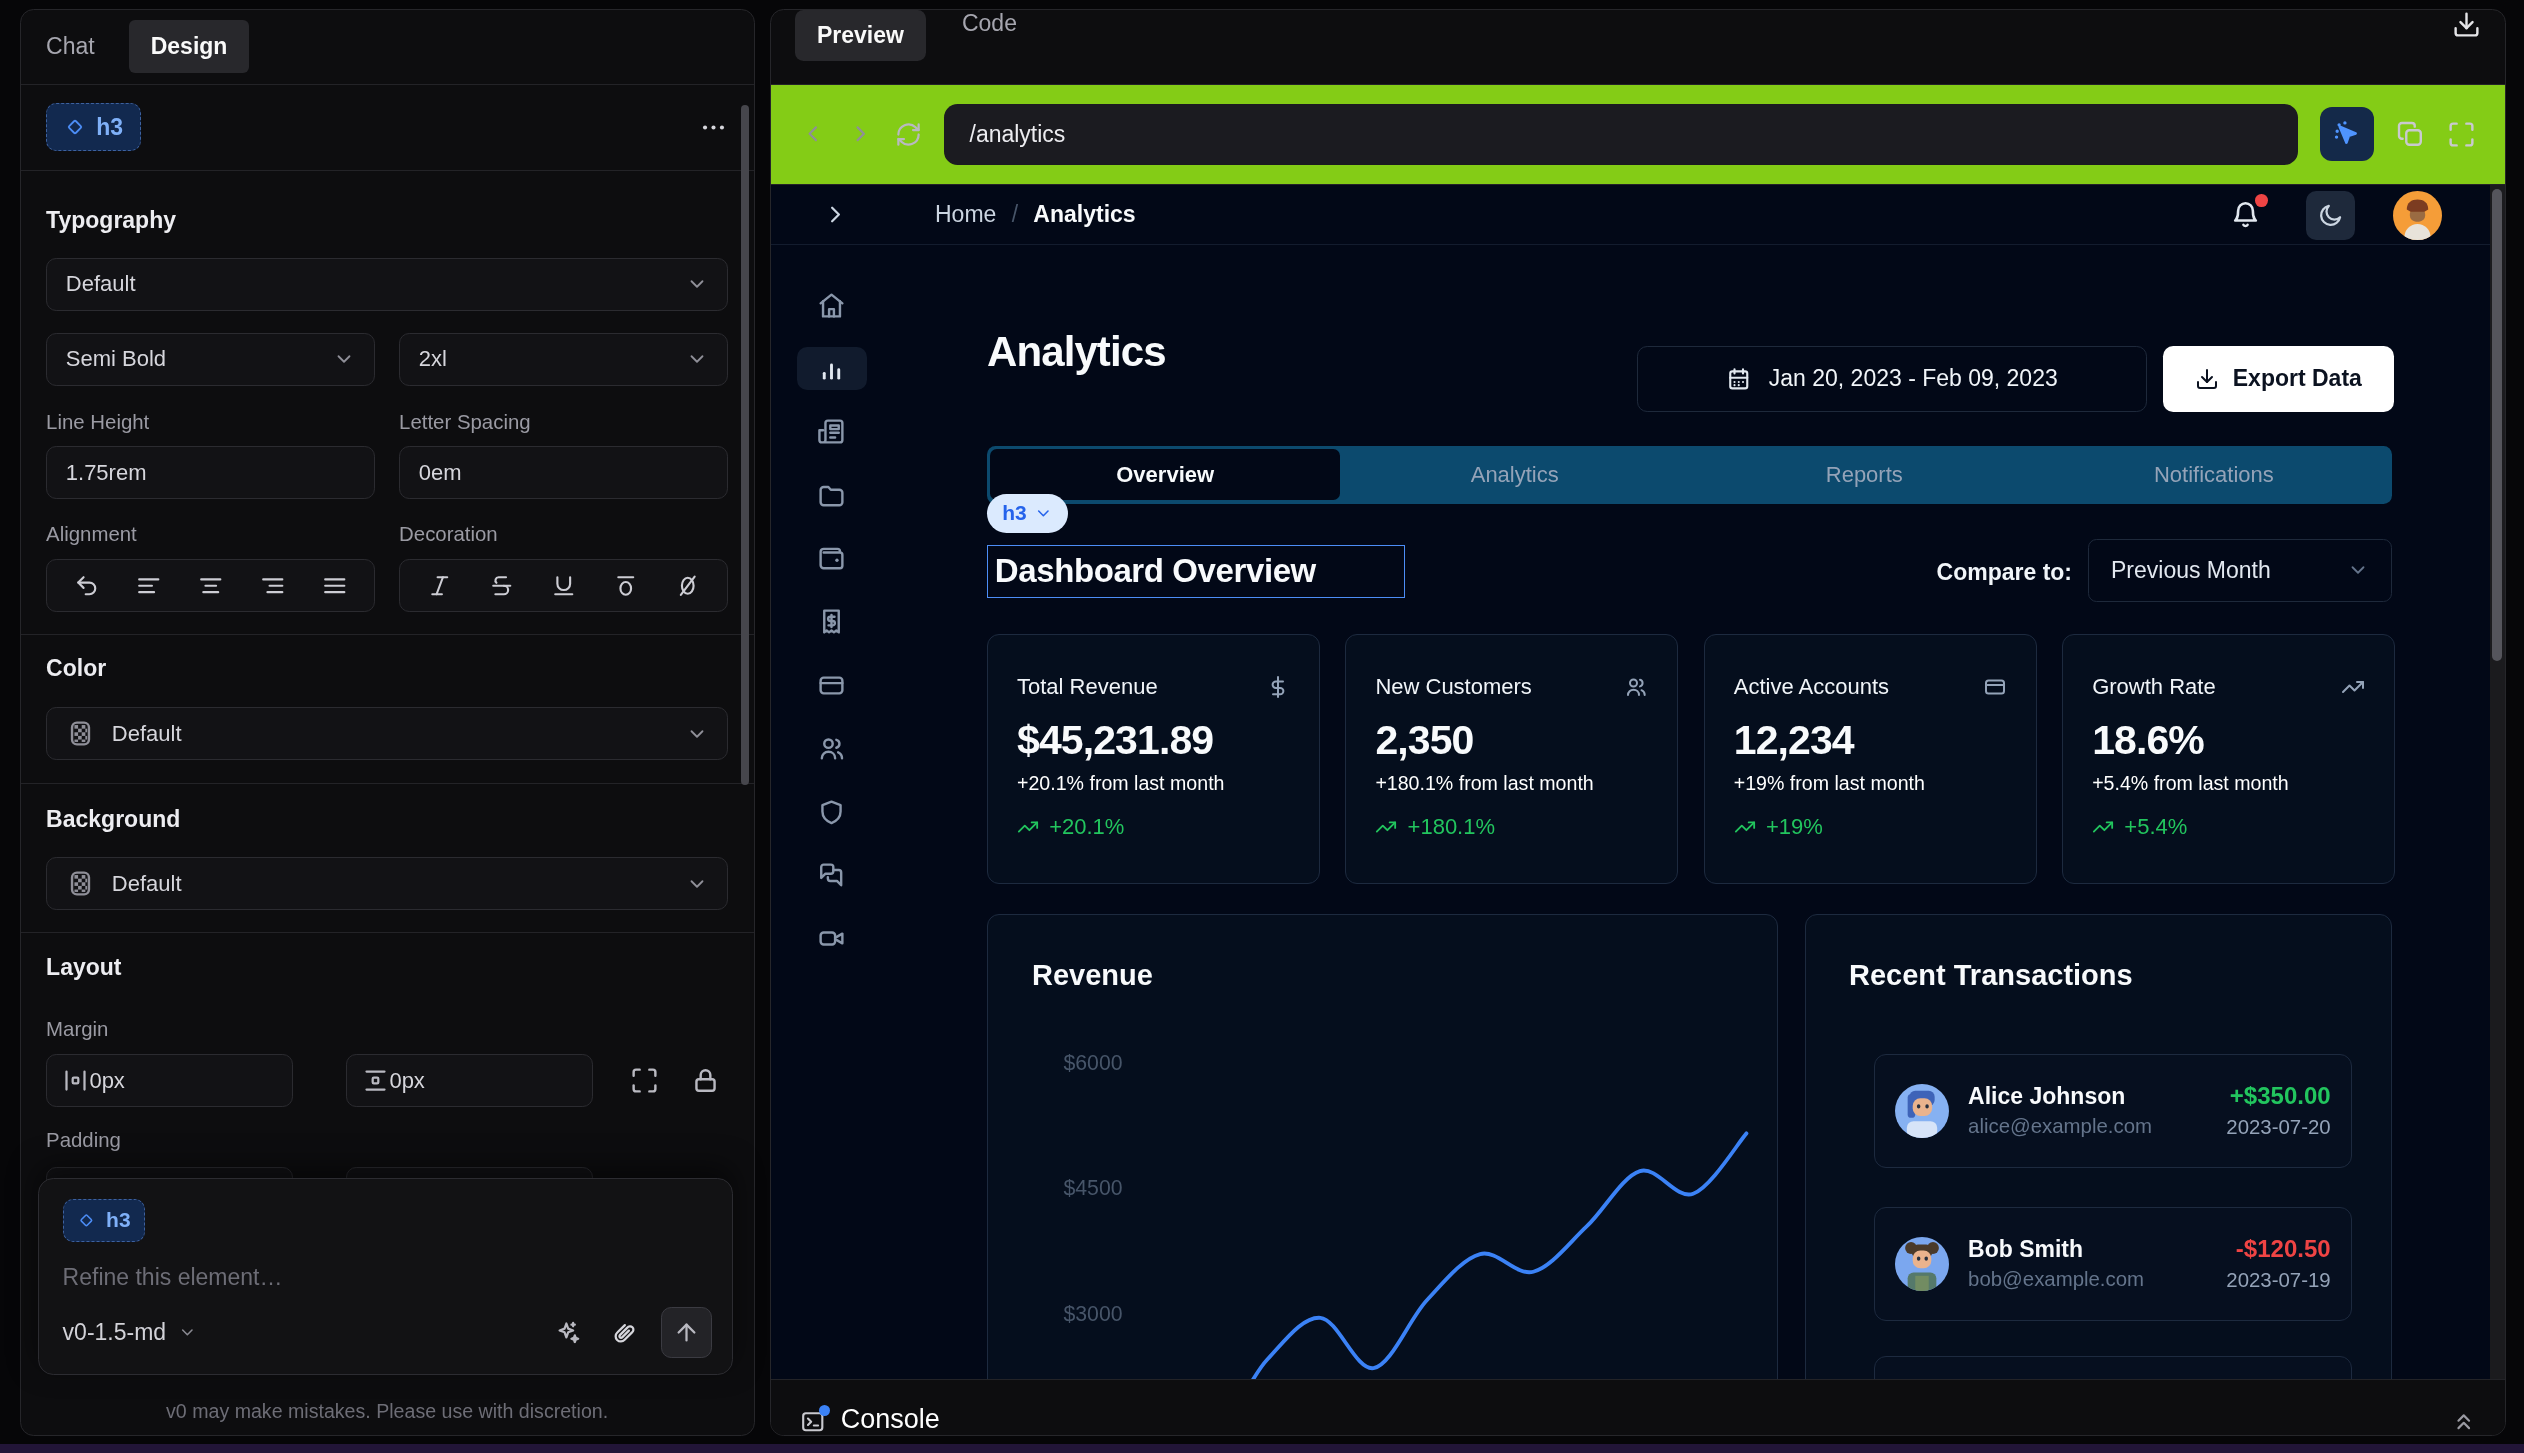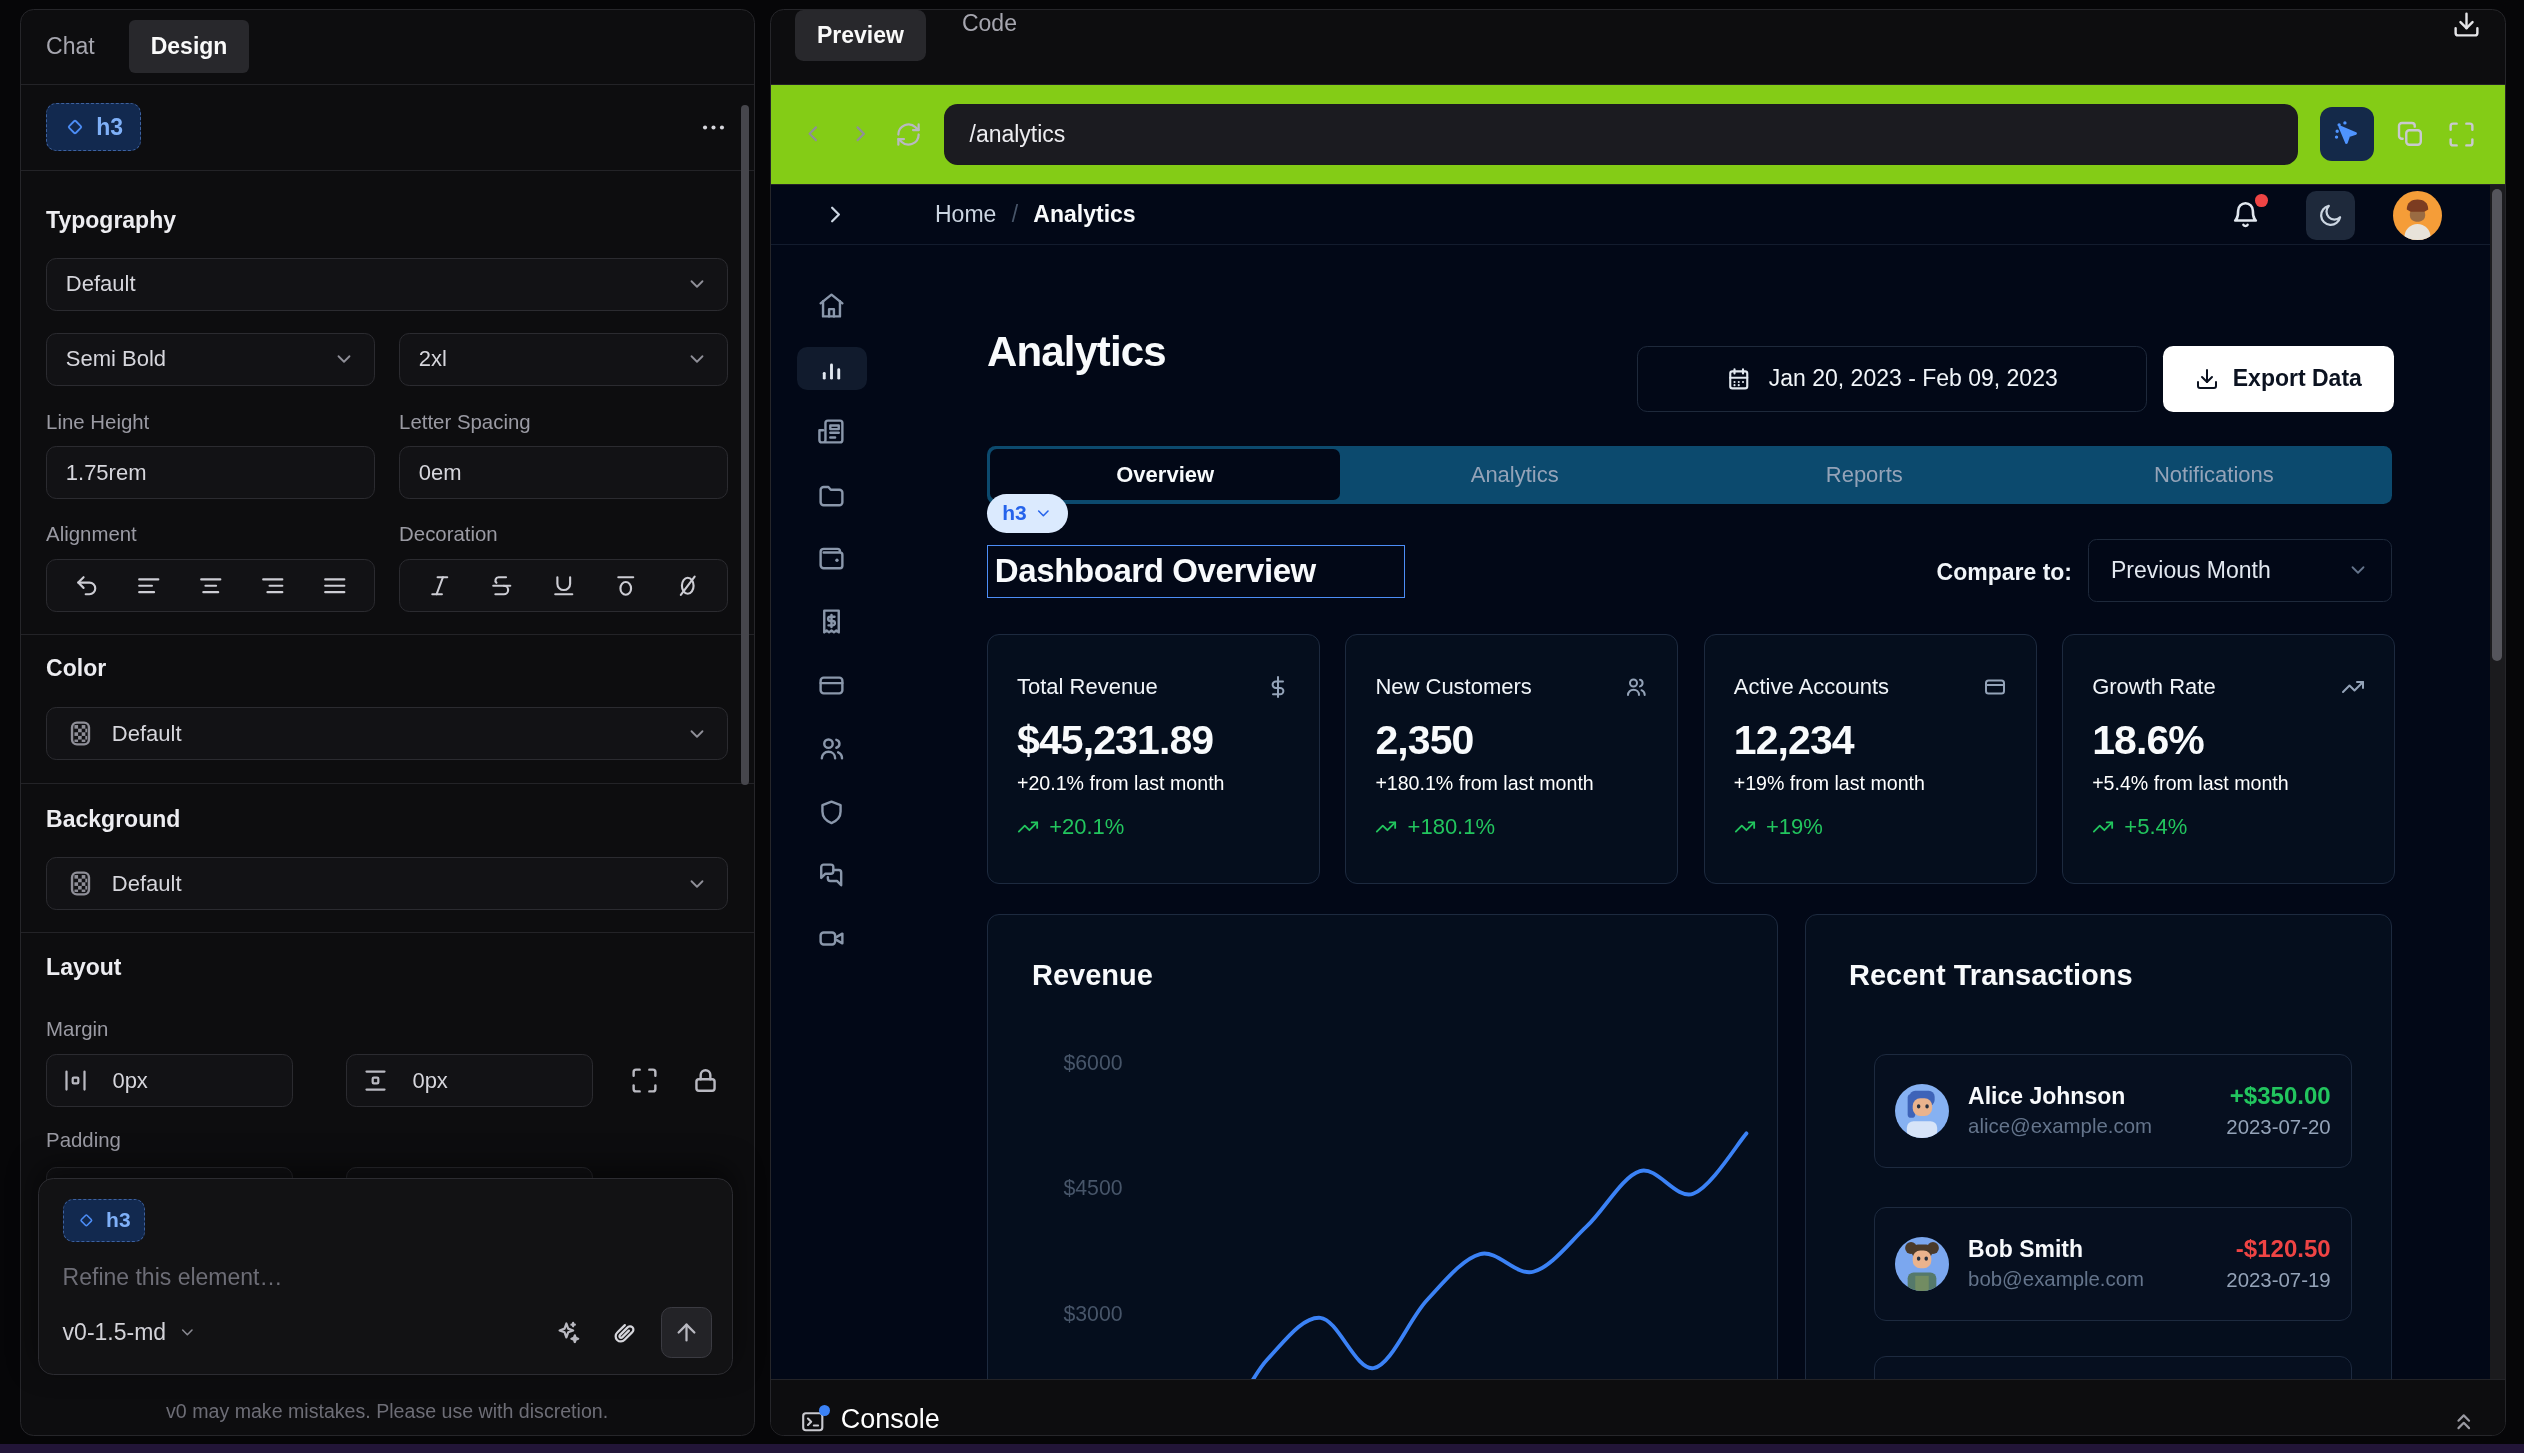--- a/index.html
+++ b/index.html
@@ -26,21 +26,21 @@
   .sec-title { font-size:23px; font-weight:bold; color:#ededf1; }
   .control { height:53px; background:#121215; border:0.9px solid #2b2b30; border-radius:10.2px; display:flex; align-items:center; padding:0 18.7px; font-size:22px; color:#d6d6dc; }
   .control .chev { margin-left:auto; color:#8f8f98; }
   .two-col { display:flex; gap:24px; } .two-col > * { flex:1; }
   .sub-label { font-size:20.4px; color:#9a9aa3; }
   .icon-group { flex:1; height:53px; background:#121215; border:0.9px solid #2b2b30; border-radius:10.2px; display:flex; align-items:center; justify-content:space-around; color:#cdcdd4; padding:0 8.5px; }
   .tool { width:25.5px; height:25.5px; }
   .divider { border:none; border-top:0.9px solid #232327; margin:22px -25.5px 0 -25.5px; }
   .swatch { width:29px; height:29px; margin-right:17px; color:#8f8f98; }
   .dim-row { display:flex; align-items:center; }
-  .dim-input { width:247px; height:53px; background:#121215; border:0.9px solid #2b2b30; border-radius:10.2px; display:flex; align-items:center; gap:23px; padding:0 15.3px; font-size:22px; color:#d6d6dc; }
+  .dim-input { width:247px; height:53px; background:#121215; border:0.9px solid #2b2b30; border-radius:10.2px; display:flex; align-items:center; gap:0; padding:0 15.3px; font-size:22px; color:#d6d6dc; }
   .dim-input .ic { color:#b9b9c1; }
   .ghost-ic { color:#b9b9c1; }
   .composer { position:absolute; left:17px; right:20.4px; top:1168px; height:197px; background:#121214; border:0.9px solid #2c2c31; border-radius:15.3px; box-shadow:0 -10.2px 29px rgba(0,0,0,.5); padding:20.4px 24px; z-index:5; }
   .composer .h3-badge { height:43px; font-size:21px; padding:0 13.6px; }
   .ph { margin-top:22px; font-size:23px; color:#6d6d76; }
   .composer-bottom { position:absolute; left:24px; right:20.4px; bottom:15.3px; display:flex; align-items:center; }
   .model-select { display:flex; align-items:center; gap:12px; font-size:23px; color:#d2d2d8; }
   .model-select .ic { color:#8a8a92; }
   .send-btn { width:51px; height:51px; background:#232327; border:0.9px solid #3b3b42; border-radius:10.2px; display:grid; place-items:center; color:#b9b9c1; margin-left:24px; }
   .sparkles-btn { margin-left:auto; color:#b9b9c1; }

